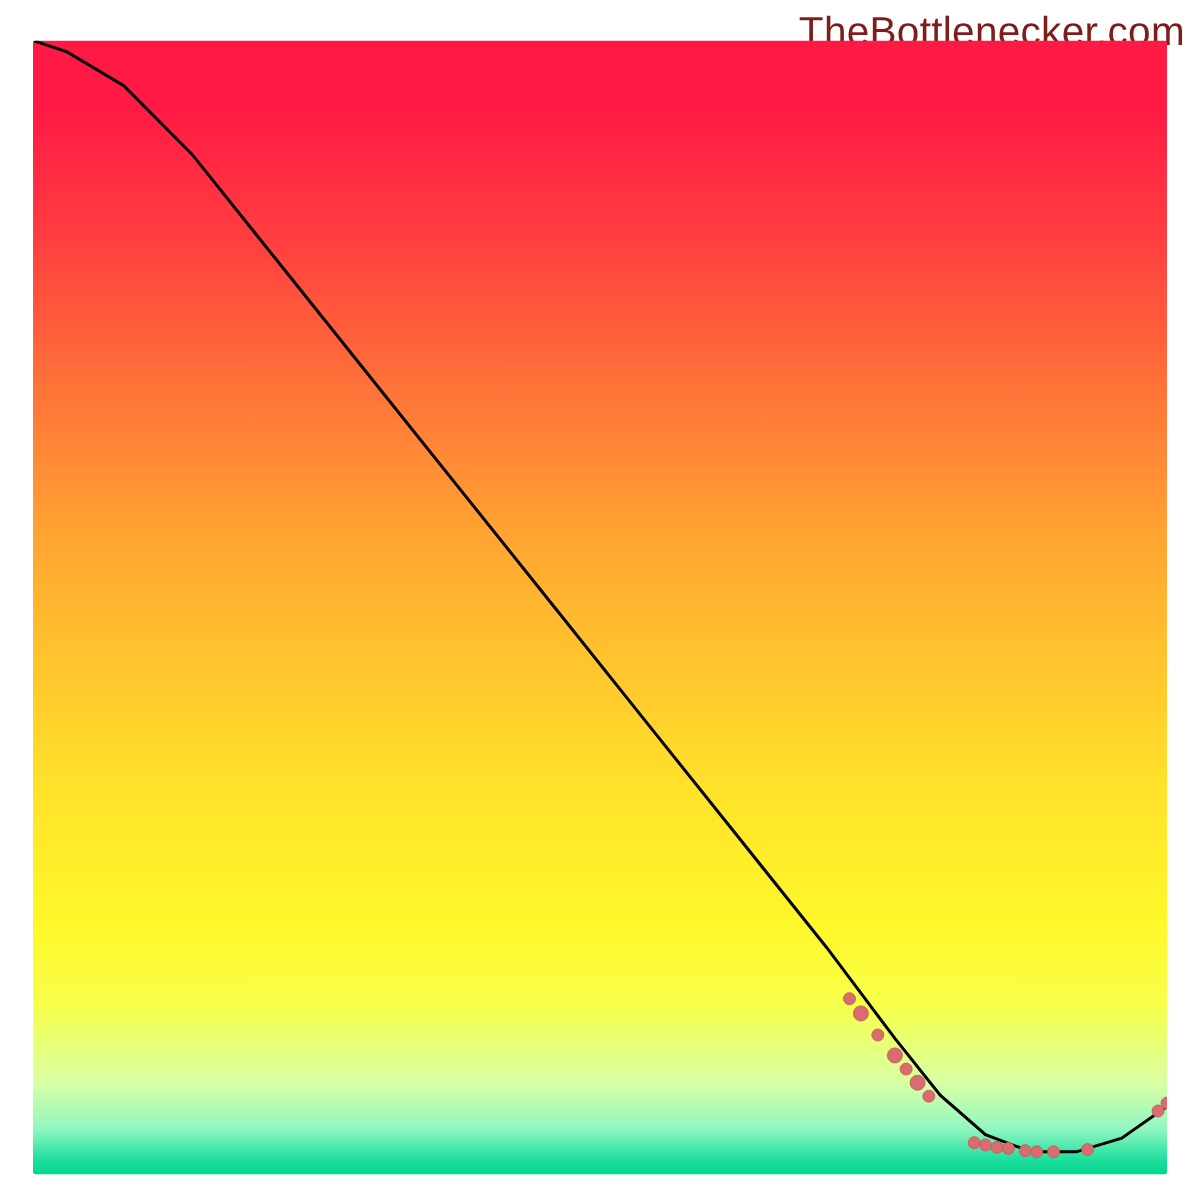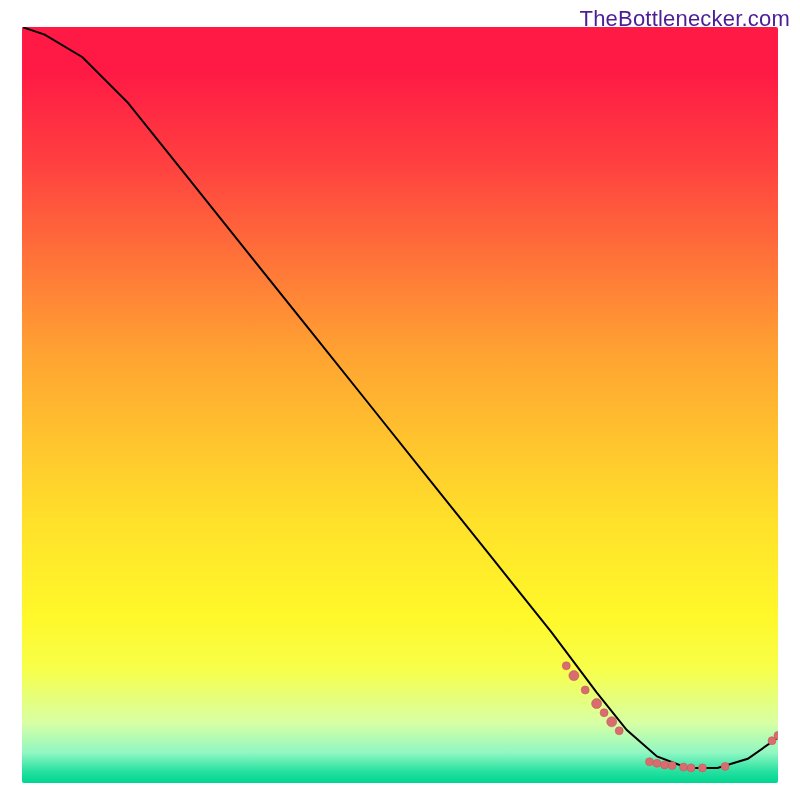--- a/index.html
+++ b/index.html
@@ -13,22 +13,22 @@
   }
   .stage {
     position: relative;
     width: 800px;
     height: 800px;
   }
   .attribution {
     position: absolute;
     top: 6px;
     right: 10px;
-    font-size: 22px;
-    color: #4c1d95;
+    font-size: 27px;
+    color: #7f1d1d;
     font-weight: 500;
     letter-spacing: 0.2px;
   }
   .plot-area {
     position: absolute;
     left: 22px;
     top: 27px;
     width: 756px;
     height: 756px;
     overflow: hidden;

